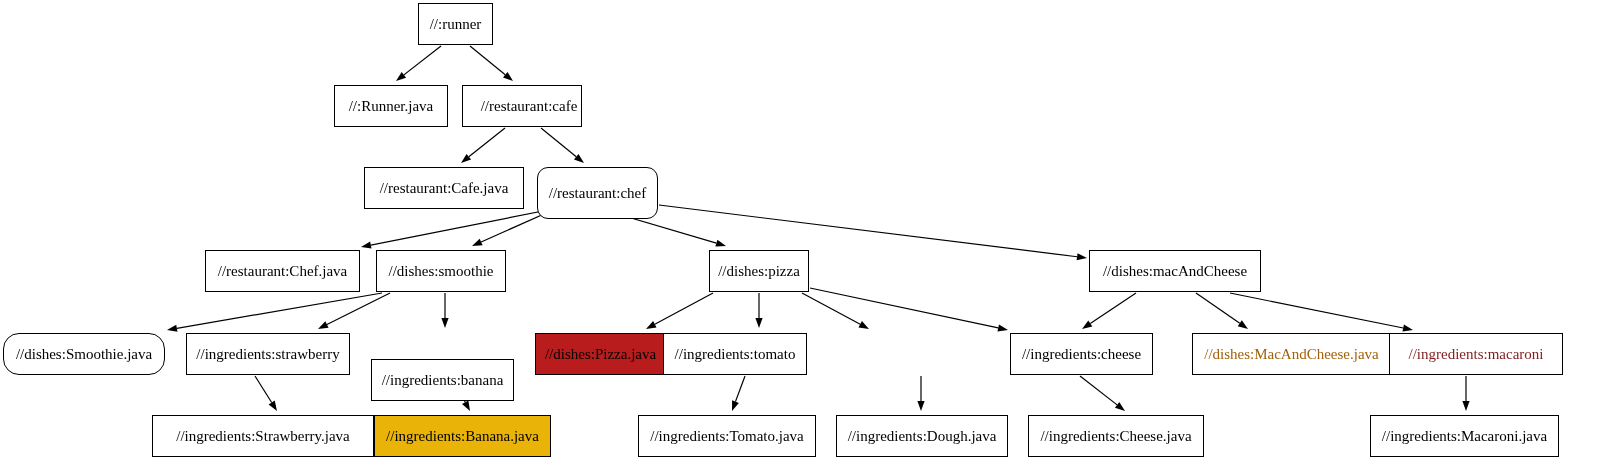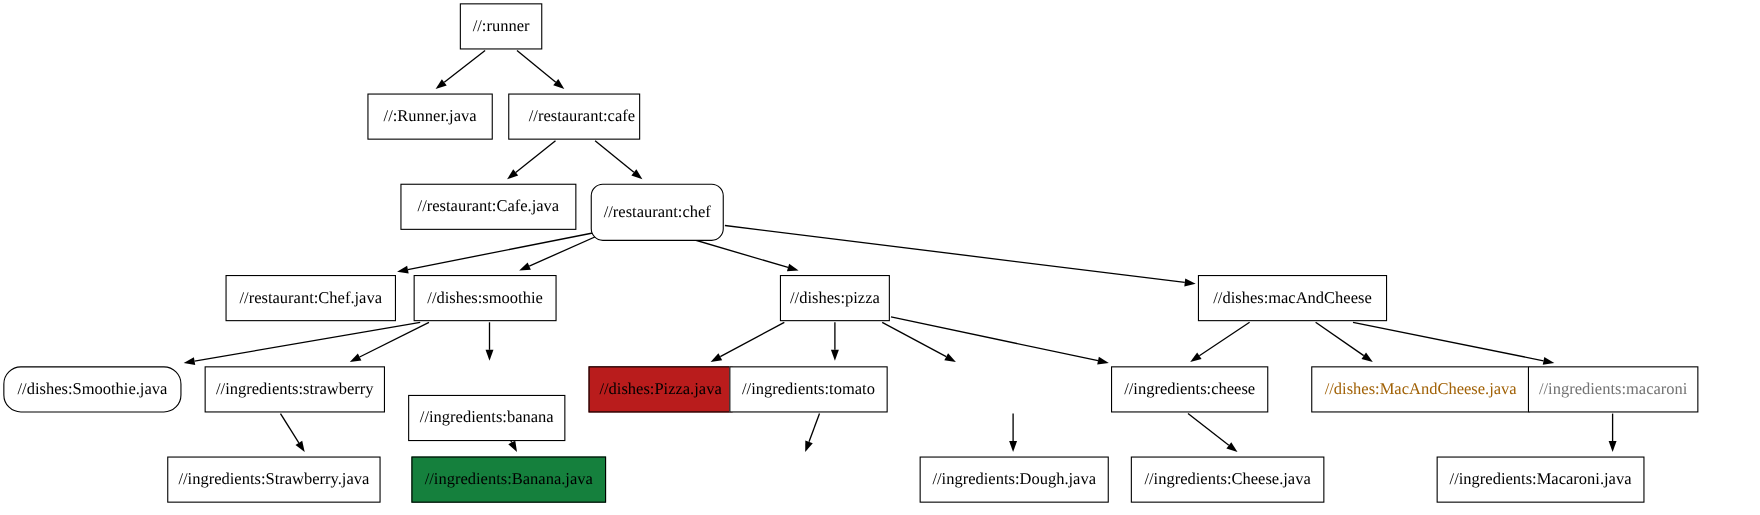--- a/index.html
+++ b/index.html
@@ -193,32 +193,35 @@
       </div>
       <div class="graph-node" style="left: 663px; top: 333px; width: 144px; height: 42px; border-color: rgb(0, 0, 0); background: rgb(255, 255, 255); color: rgb(0, 0, 0);">
         <span class="node-label">//ingredients:tomato</span>
       </div>
       <div class="graph-node" style="left: 1010px; top: 333px; width: 143px; height: 42px; border-color: rgb(0, 0, 0); background: rgb(255, 255, 255); color: rgb(0, 0, 0);">
         <span class="node-label">//ingredients:cheese</span>
       </div>
       <div class="graph-node" style="left: 1172px; top: 333px; width: 199px; height: 42px; border-color: rgb(0, 0, 0); background: rgb(255, 255, 255); color: #a16207; margin-left: 20px;">
         <span class="node-label">//dishes:MacAndCheese.java</span>
       </div>
-      <div class="graph-node" style="left: 1389px; top: 333px; width: 155px; height: 42px; border-color: rgb(0, 0, 0); background: rgb(255, 255, 255); color: #737373;">
+      <div class="graph-node" style="left: 1389px; top: 333px; width: 174px; height: 42px; border-color: rgb(0, 0, 0); background: rgb(255, 255, 255); color: #7f1d1d;">
         <span class="node-label">//ingredients:macaroni</span>
       </div>
-      <div class="graph-node" style="left: 152px; top: 415px; width: 194px; height: 42px; border-color: rgb(0, 0, 0); background: rgb(255, 255, 255); color: rgb(0, 0, 0);">
+      <div class="graph-node" style="left: 152px; top: 415px; width: 222px; height: 42px; border-color: rgb(0, 0, 0); background: rgb(255, 255, 255); color: rgb(0, 0, 0);">
         <span class="node-label">//ingredients:Strawberry.java</span>
       </div>
-      <div class="graph-node" style="left: 374px; top: 415px; width: 177px; height: 42px; border-color: rgb(0, 0, 0); background: #15803d; color: rgb(0, 0, 0);">
+      <div class="graph-node" style="left: 374px; top: 415px; width: 177px; height: 42px; border-color: rgb(0, 0, 0); background: #eab308; color: rgb(0, 0, 0);">
         <span class="node-label">//ingredients:Banana.java</span>
+      </div>
+      <div class="graph-node" style="left: 638px; top: 415px; width: 178px; height: 42px; border-color: rgb(0, 0, 0); background: rgb(255, 255, 255); color: rgb(0, 0, 0);">
+        <span class="node-label">//ingredients:Tomato.java</span>
       </div>
       <div class="graph-node" style="left: 836px; top: 415px; width: 172px; height: 42px; border-color: rgb(0, 0, 0); background: rgb(255, 255, 255); color: rgb(0, 0, 0);">
         <span class="node-label">//ingredients:Dough.java</span>
       </div>
       <div class="graph-node" style="left: 1028px; top: 415px; width: 176px; height: 42px; border-color: rgb(0, 0, 0); background: rgb(255, 255, 255); color: rgb(0, 0, 0);">
         <span class="node-label">//ingredients:Cheese.java</span>
       </div>
-      <div class="graph-node" style="left: 1306px; top: 415px; width: 189px; height: 42px; border-color: rgb(0, 0, 0); background: rgb(255, 255, 255); color: rgb(0, 0, 0);">
+      <div class="graph-node" style="left: 1370px; top: 415px; width: 189px; height: 42px; border-color: rgb(0, 0, 0); background: rgb(255, 255, 255); color: rgb(0, 0, 0);">
         <span class="node-label">//ingredients:Macaroni.java</span>
       </div>
     </div>
 </div>
 
 </body></html>

